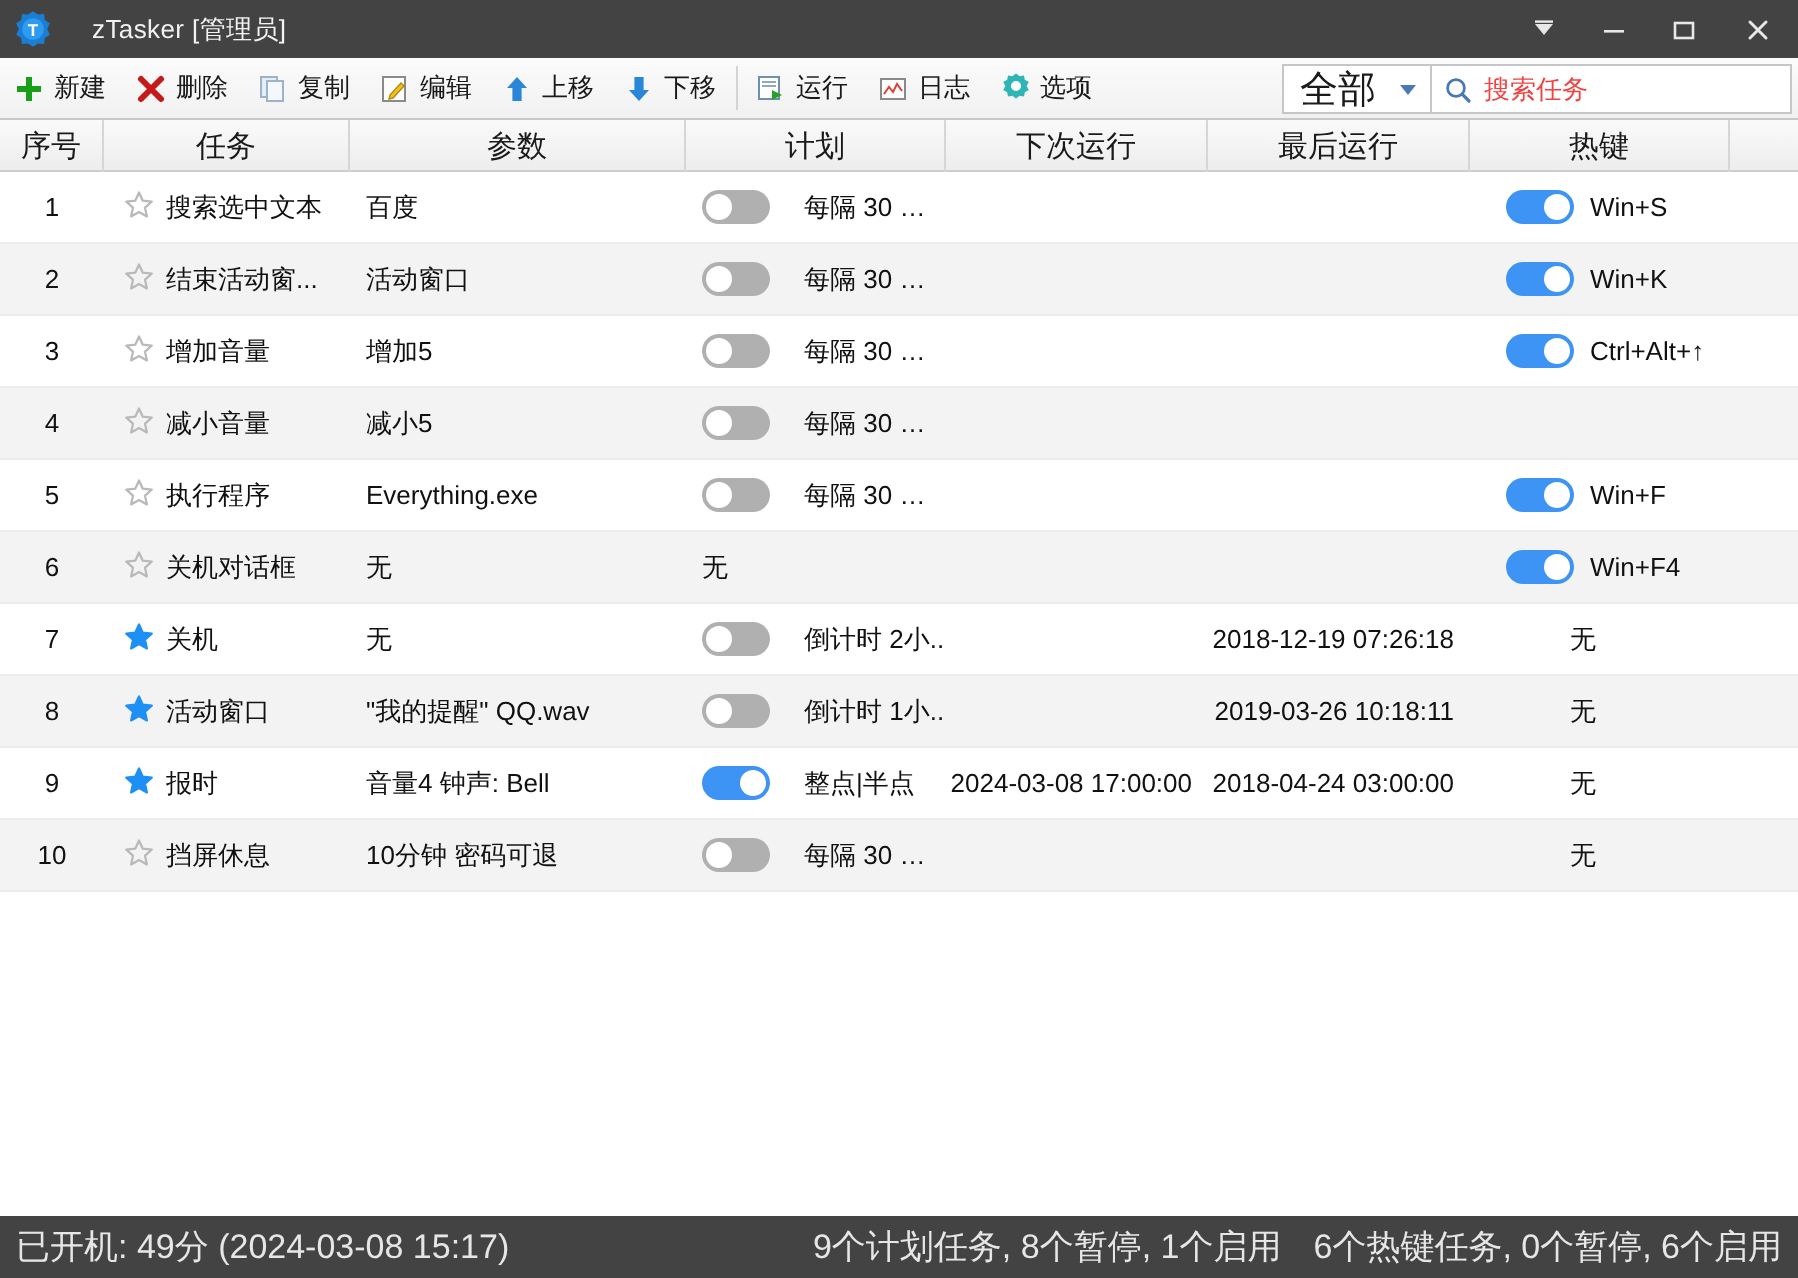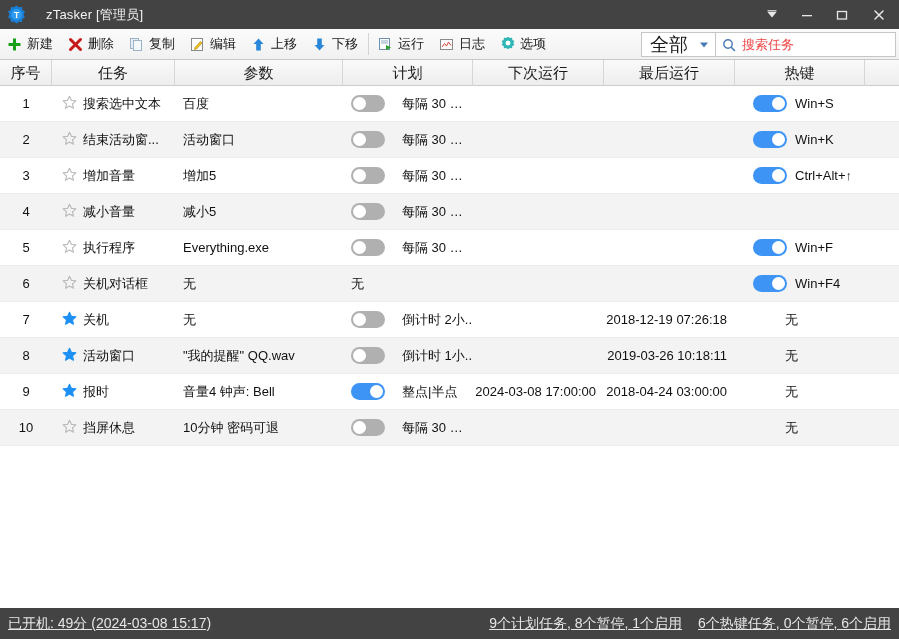--- a/index.html
+++ b/index.html
@@ -115,21 +115,21 @@
     width: 13px; height: 13px; border-radius: 50%; background: #fff;
   }
   .toggle.on .knob { left: 19px; }
 
   .ellip { overflow: hidden; white-space: nowrap; text-overflow: ellipsis; }
 
   
   .statusbar {
     flex: 0 0 31px; height: 31px; background: #434343;
     display: flex; align-items: center; justify-content: space-between;
-    padding: 0 8px; color: #e6e6e6; font-size: 14px; text-decoration: underline;
+    padding: 0 8px; color: #e6e6e6; font-size: 17px;
   }
   .status-right { display: flex; gap: 16px; }
 </style>
 </head>
 <body>
 
 <div id="app">
 
   <div class="titlebar">
     <div class="app-icon">

